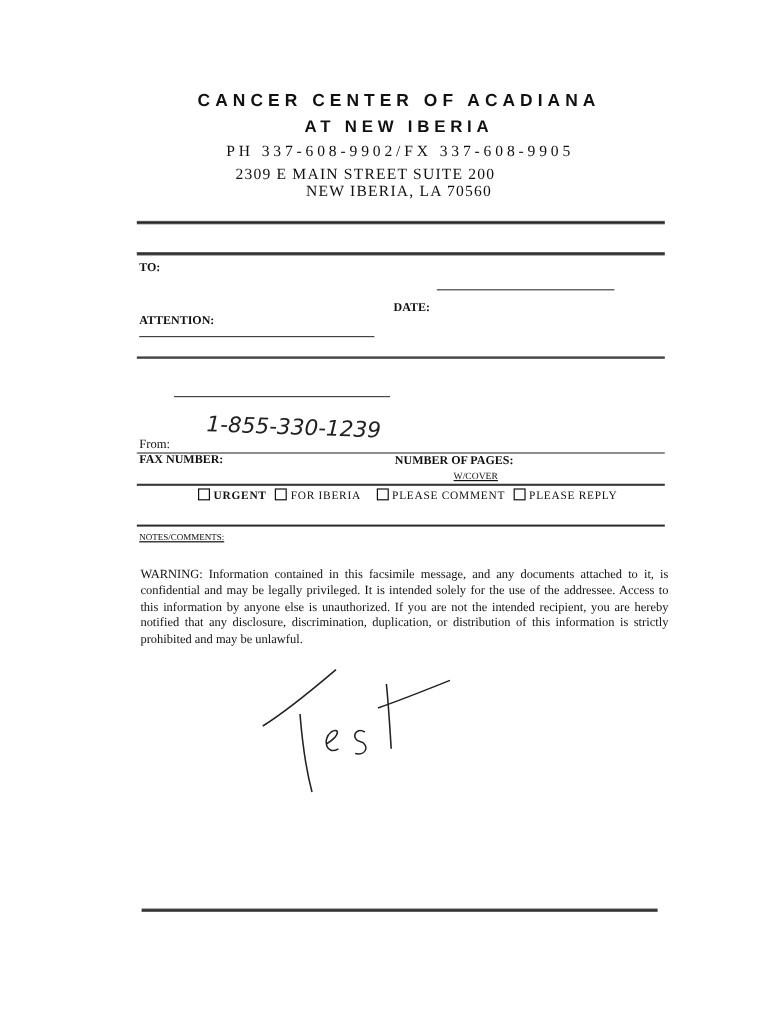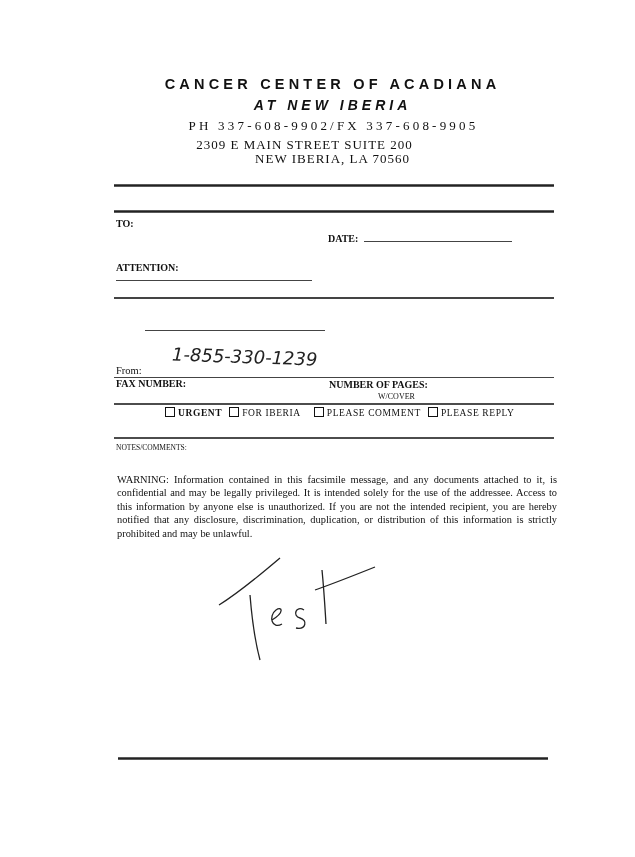--- a/index.html
+++ b/index.html
@@ -1,47 +1,47 @@
 <!DOCTYPE html>
 <html><head>
 <meta charset="utf-8">
 <style>
   html, body { margin:0; padding:0; background:#fff; }
   body { width:635px; height:857px; position:relative; overflow:hidden; color:#111; font-family:"Liberation Serif", serif; }
   .abs { position:absolute; }
   .h1 { left:0; width:635px; top:76px; text-align:center; font-family:"Liberation Sans", sans-serif; font-weight:bold; font-size:14.5px; letter-spacing:4.2px; padding-left:30px; box-sizing:border-box; }
-  .h2 { left:0; width:635px; top:97px; text-align:center; font-family:"Liberation Sans", sans-serif; font-weight:bold; font-style:italic; font-size:14px; letter-spacing:4px; padding-left:30px; box-sizing:border-box; }
+  .h2 { left:0; width:635px; top:97px; text-align:center; font-family:"Liberation Sans", sans-serif; font-weight:bold; font-size:14px; letter-spacing:4px; padding-left:30px; box-sizing:border-box; }
   .h3 { left:0; width:635px; top:118px; text-align:center; font-size:13px; letter-spacing:3.2px; padding-left:32px; box-sizing:border-box; }
   .h4 { left:0; width:579px; top:137px; text-align:center; font-size:13px; letter-spacing:1px; padding-left:30px; box-sizing:border-box; }
   .h5 { left:0; width:635px; top:151px; text-align:center; font-size:13px; letter-spacing:1px; padding-left:30px; box-sizing:border-box; }
   .rule { position:absolute; background:#333; }
   .thick { height:3px; background:linear-gradient(#777,#222,#777); }
   .thin { height:1px; background:#444; }
   .lbl { font-weight:bold; font-size:10px; font-family:"Liberation Serif", serif; }
-  .small { font-size:8px; }
+  .small { font-size:8px;text-decoration:underline; }
   .cb { display:inline-block; width:8px; height:8px; border:1px solid #111; vertical-align:-1px; margin-right:3px; }
   .opts { font-size:9.5px; letter-spacing:0.6px; }
   .opts span.o { margin-right:4px;margin-top:28px; }
   .warn { left:117px; top:473px; width:440px; font-size:10.4px; line-height:13.4px; text-align:justify; }
   .hand { font-family:"DejaVu Sans", sans-serif; font-style:italic; font-size:18px; color:#222; }
 </style>
 </head>
 <body>
 
 <div class="abs h1">CANCER CENTER OF ACADIANA</div>
 <div class="abs h2">AT NEW IBERIA</div>
 <div class="abs h3">PH 337-608-9902/FX 337-608-9905</div>
 <div class="abs h4">2309 E MAIN STREET SUITE 200</div>
 <div class="abs h5">NEW IBERIA, LA 70560</div>
 
 <div class="rule thick" style="left:114px; top:184px; width:440px;"></div>
 <div class="rule thick" style="left:114px; top:210px; width:440px;"></div>
 
 <div class="abs lbl" style="left:116px; top:218px;">TO:</div>
-<div class="abs lbl" style="left:328px; top:233px;">DATE:</div>
+<div class="abs lbl" style="left:328px; top:251px;">DATE:</div>
 <div class="rule thin" style="left:364px; top:241px; width:148px;"></div>
 
 <div class="abs lbl" style="left:116px; top:262px;">ATTENTION:</div>
 <div class="rule thin" style="left:116px; top:280px; width:196px;"></div>
 <div class="rule thin" style="left:114px; top:297px; width:440px; height:2px;"></div>
 
 <div class="abs lbl" style="left:116px; top:320px; font-weight:normal; font-size:10.5px;margin-top:45px;">From:</div>
 <div class="rule thin" style="left:145px; top:330px; width:180px;"></div>
 
 <div class="abs hand" style="left:172px; top:346px; transform:rotate(2deg);">1-855-330-1239</div>

